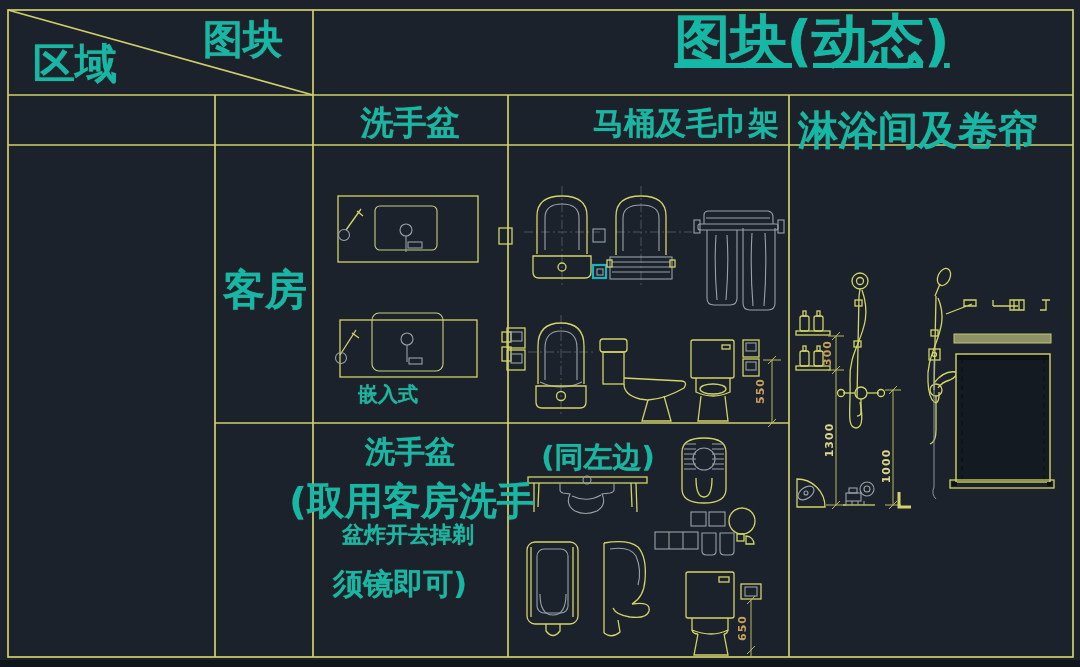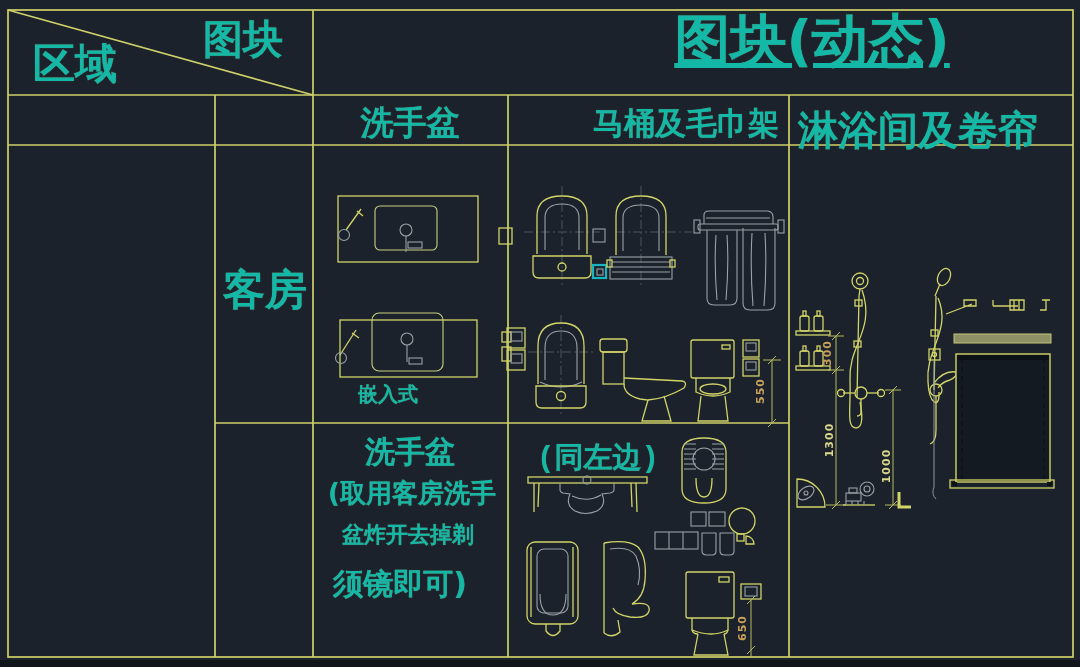--- a/index.html
+++ b/index.html
@@ -285,25 +285,25 @@
 
   <div class="txt" style="left:410px;top:101px;font-size:33px;">洗手盆</div>
   <div class="txt" style="left:686px;top:103px;font-size:31px;">马桶及毛巾架</div>
   <div class="txt" style="left:918px;top:103px;font-size:40px;">淋浴间及卷帘</div>
 
   <div class="txt" style="left:265px;top:262px;font-size:42px;text-align:center;">客房</div>
 
   <div class="txt" style="left:388px;top:381px;font-size:20px;">嵌入式</div>
 
   <div class="txt" style="left:410px;top:432px;font-size:30px;">洗手盆</div>
-  <div class="txt" style="left:412px;top:476px;font-size:26px;">(取用客房洗手</div>
+  <div class="txt" style="left:412px;top:476px;font-size:38px;">(取用客房洗手</div>
   <div class="txt" style="left:408px;top:520px;font-size:22px;">盆炸开去掉剃</div>
   <div class="txt" style="left:400px;top:564px;font-size:30px;">须镜即可)</div>
 
-  <div class="txt" style="left:598px;top:438px;font-size:29px;font-family:Liberation Mono, monospace;">(同左边)</div>
+  <div class="txt" style="left:598px;top:438px;font-size:29px;">(同左边)</div>
 
   <span class="dim" style="left:760px;top:391px;">550</span>
   <span class="dim" style="left:742px;top:628px;">650</span>
   <span class="dim" style="left:827px;top:353px;">300</span>
   <span class="dim pale" style="left:829px;top:440px;">1300</span>
   <span class="dim pale" style="left:886px;top:466px;">1000</span>
 
   <div class="bottom-strip"></div>
 </div>
 

